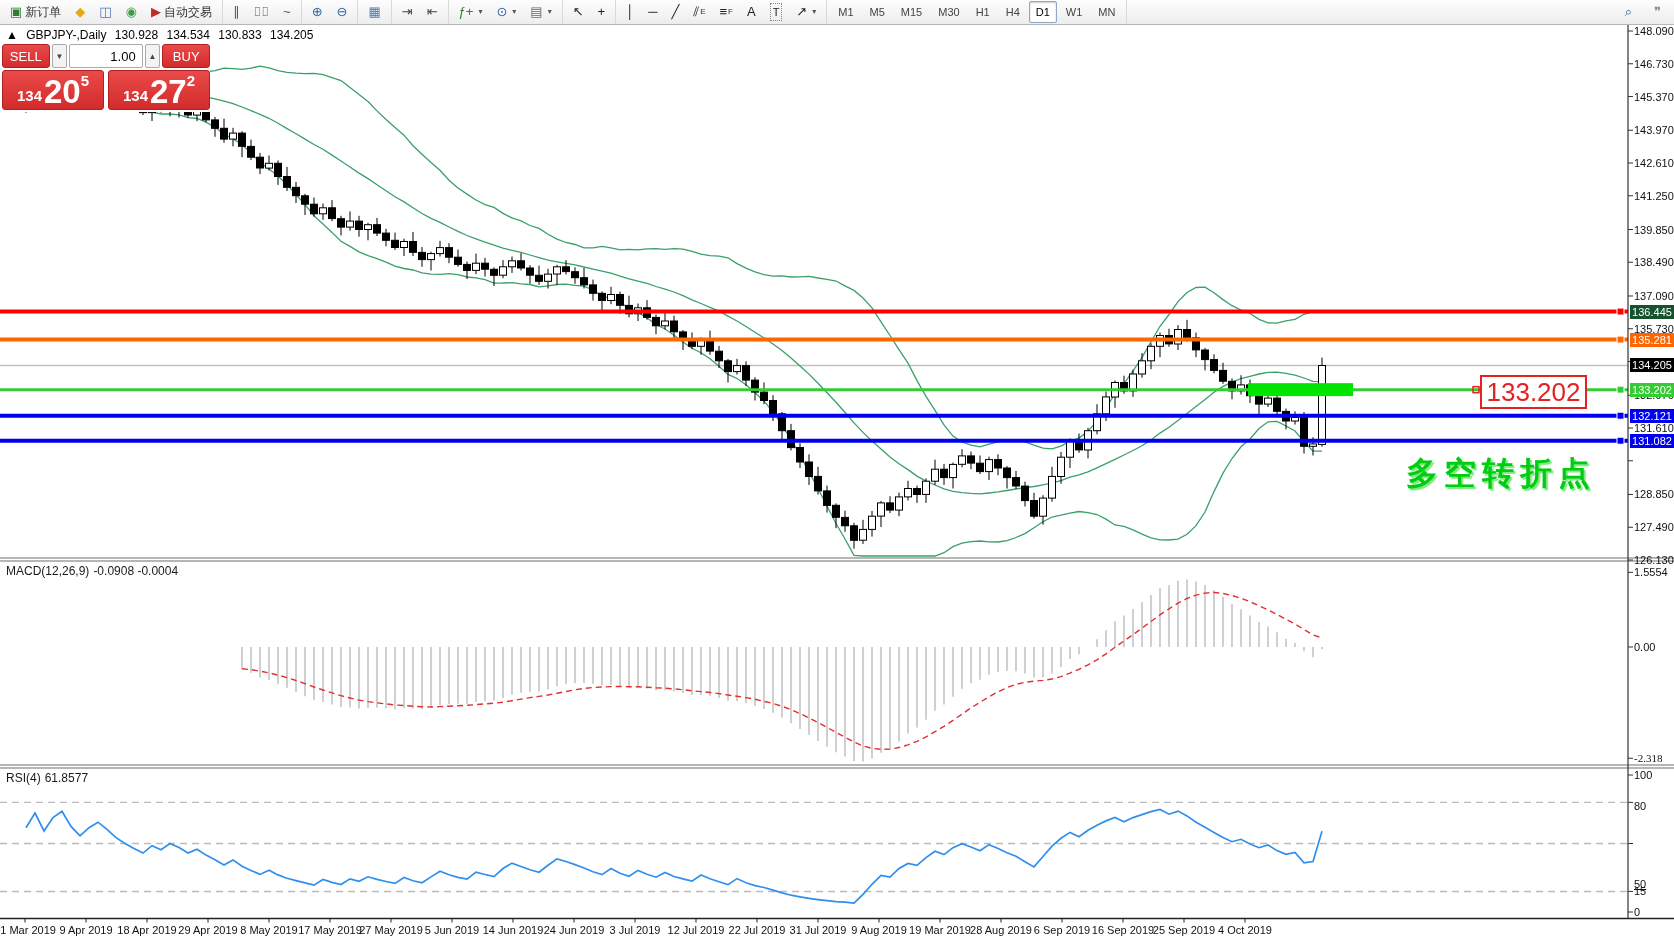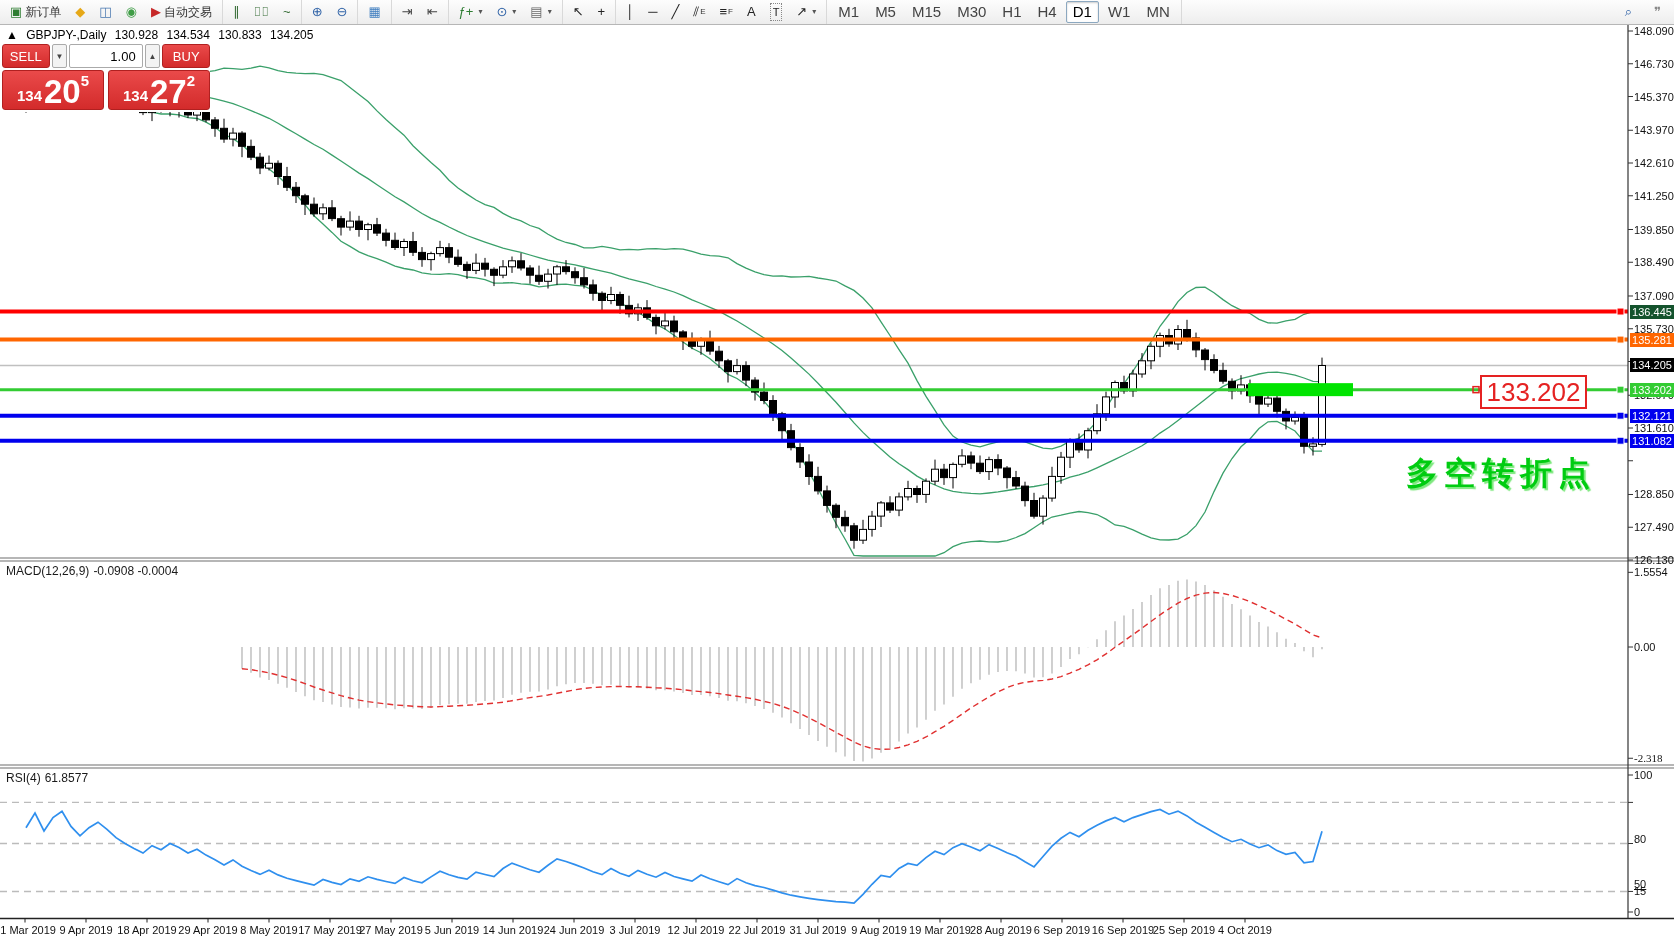--- a/index.html
+++ b/index.html
@@ -10,21 +10,21 @@
     background:linear-gradient(#fdfdfd,#ededed);border-bottom:1px solid #b6b6b6;
     display:flex;align-items:center;font-size:12px;color:#333;z-index:50;}
   .tb-group{display:flex;align-items:center;height:24px;padding:0 3px;border-right:1px solid #d9d9d9;}
   .tb-group:last-of-type{border-right:none;}
   .tb-btn{display:flex;align-items:center;gap:3px;padding:2px 5px;margin:0 1px;border:1px solid transparent;
     border-radius:2px;cursor:default;white-space:nowrap;line-height:16px;}
   .tb-btn .glyph{font-size:13px;}
   .tb-btn .sub{font-size:8px;margin-left:-2px;align-self:flex-end;}
   .tb-btn .dd{font-size:8px;color:#555;margin-left:2px;}
   .tb-btn.boxed .glyph{border:1px dotted #888;padding:0 2px;font-size:11px;}
-  .tb-btn.tf{font-size:15px;color:#444;padding:2px 6px;text-align:center;}
+  .tb-btn.tf{font-size:11px;color:#444;padding:2px 6px;text-align:center;}
   .tb-btn.tf.active{background:#fff;border:1px solid #8ca8c0;box-shadow:inset 0 1px 2px #ccc;color:#000;}
   #tb-right{margin-left:auto;display:flex;align-items:center;padding-right:6px;gap:8px;}
   
   #svg-holder{position:absolute;left:0;top:0;z-index:1;}
   #symbol-line{position:absolute;left:6px;top:28px;font-size:12px;color:#000;z-index:10;}
   #symbol-line .num{margin-left:5px;}
   #trade-panel{position:absolute;left:2px;top:44px;width:208px;height:68px;background:#fff;z-index:20;}
   .tp-row1{display:flex;height:24px;gap:2px;}
   .tp-btn{background:linear-gradient(#ea4a4a,#d32b2b);color:#fff;border:1px solid #b02020;border-radius:3px;
     font-size:13px;display:flex;align-items:center;justify-content:center;}
@@ -729,21 +729,21 @@
       <div class="scale-tick" style="top: 395.241px;">132.970</div>
       <div class="scale-tick" style="top: 428.003px;">131.610</div>
       <div class="scale-tick" style="top: 460.766px; margin-left: 40px;">130.250</div>
       <div class="scale-tick" style="top: 494.492px;">128.850</div>
       <div class="scale-tick" style="top: 527.254px;">127.490</div>
       <div class="scale-tick" style="top: 560.016px;">126.130</div>
       <div class="scale-tick" style="top: 572.341px;">1.5554</div>
       <div class="scale-tick" style="top: 647px;">0.00</div>
       <div class="scale-tick" style="top: 758.264px; font-family: Liberation Serif, serif;">-2.318</div>
       <div class="scale-tick" style="top: 775px;">100</div>
-      <div class="scale-tick" style="top: 839px;">80</div>
+      <div class="scale-tick" style="top: 806px;">80</div>
       <div class="scale-tick" style="top: 884px; text-decoration: underline;">50</div>
       <div class="scale-tick" style="top: 891.45px;">15</div>
       <div class="scale-tick" style="top: 912px;">0</div>
       <div class="scale-box" style="top: 311.528px; background: #14532d;">136.445</div>
       <div class="scale-box" style="top: 339.569px; background: rgb(255, 102, 0);">135.281</div>
       <div class="scale-box" style="top: 389.652px; background: rgb(51, 204, 51);">133.202</div>
       <div class="scale-box" style="top: 415.693px; background: rgb(0, 0, 238);">132.121</div>
       <div class="scale-box" style="top: 440.723px; background: rgb(0, 0, 238);">131.082</div>
       <div class="scale-box" style="top: 365.49px; background: rgb(0, 0, 0);">134.205</div>
       <div class="date-label" style="top: 924px; left: 25px;">31 Mar 2019</div>

